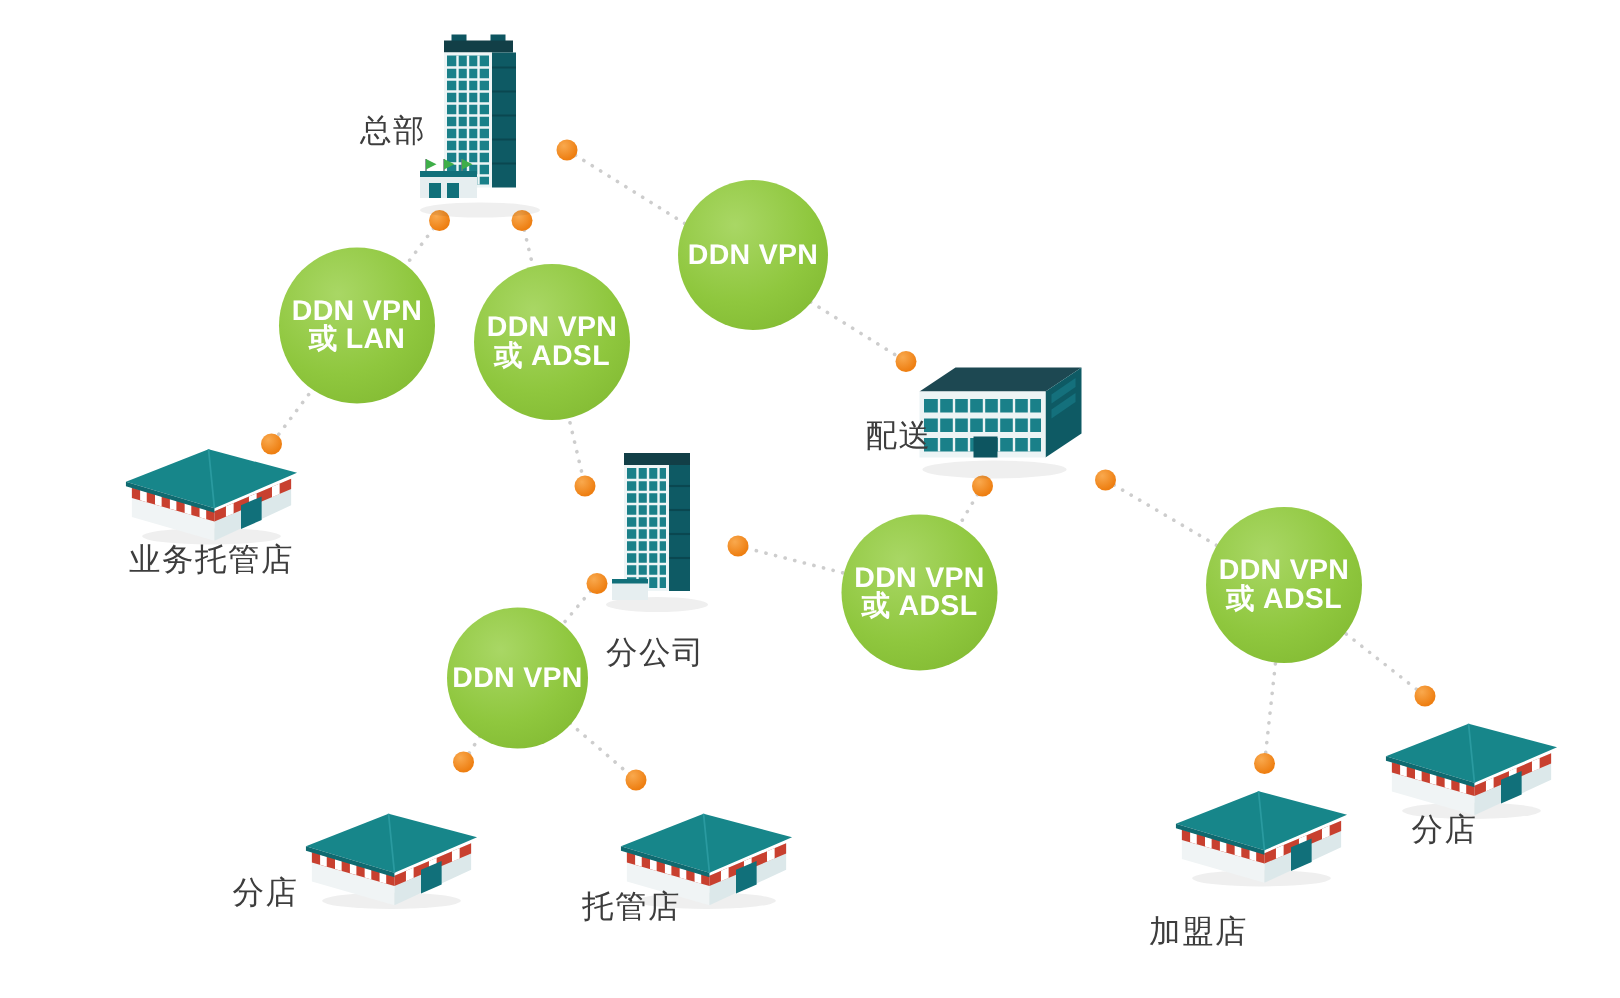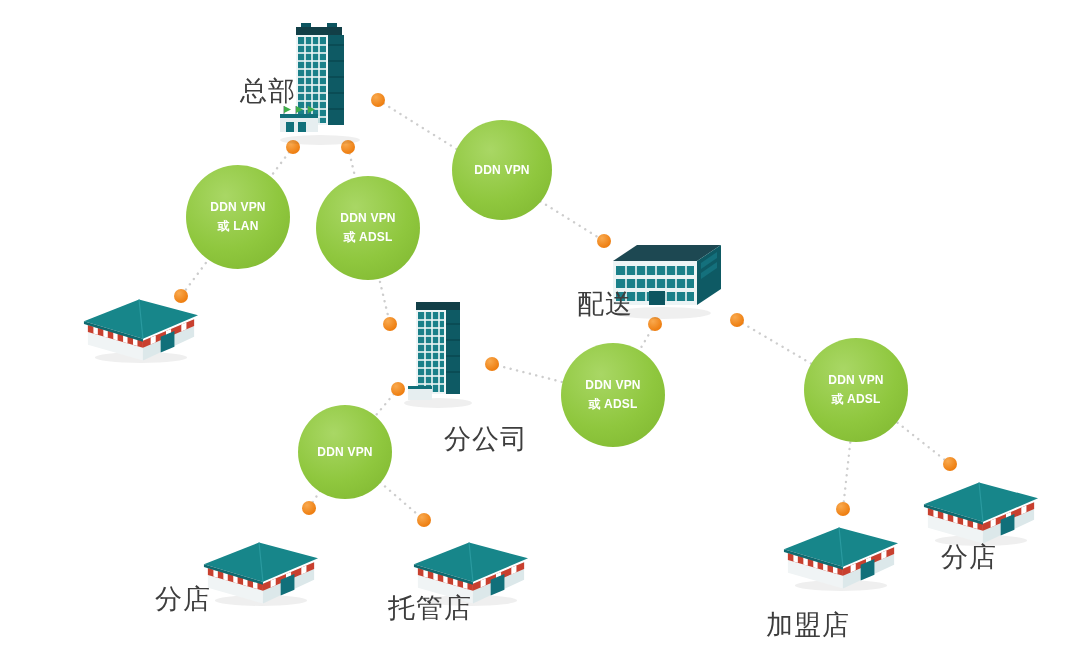--- a/index.html
+++ b/index.html
@@ -5,26 +5,26 @@
   * { margin:0; padding:0; box-sizing:border-box; }
   html,body { background:#ffffff; }
   body { font-family:"Liberation Sans", sans-serif; }
   .canvas { position:relative; width:1080px; height:665px; background:#ffffff; overflow:hidden; }
   .lines-layer { position:absolute; left:0; top:0; width:1080px; height:665px; z-index:1; }
   .dot { position:absolute; width:14px; height:14px; border-radius:50%;
          background:radial-gradient(circle at 35% 30%, #f9a94e 0%, #ee7f12 70%); z-index:2; }
   .badge { position:absolute; border-radius:50%;
            background:radial-gradient(circle at 38% 30%, #a9d765 0%, #8fc73e 55%, #7db52e 100%);
            color:#ffffff; display:flex; flex-direction:column; align-items:center; justify-content:center;
-           text-align:center; font-weight:bold; font-size:12px; line-height:19px; z-index:3;
+           text-align:center; font-weight:bold; font-size:19px; line-height:19px; z-index:3;
            letter-spacing:.2px; }
   .badge span:empty { display:none; }
   .building { position:absolute; z-index:4; }
   .building svg { display:block; }
-  .node-label { position:absolute; z-index:5; font-size:27px; color:#3d3d3d; letter-spacing:1px; white-space:nowrap; }
+  .node-label { position:absolute; z-index:5; font-size:21px; color:#3d3d3d; letter-spacing:1px; white-space:nowrap; }
 </style>
 </head>
 <body>
 
 <div class="canvas">
 
   <svg class="lines-layer" viewBox="0 0 1080 665">
     <g stroke="#cdcdcd" stroke-width="2.4" stroke-dasharray="0.1 6.5" stroke-linecap="round" fill="none">
       <line x1="293" y1="147" x2="181" y2="296"></line>
       <line x1="348" y1="147" x2="390" y2="324"></line>
@@ -304,20 +304,21 @@
         <polygon points="101,31.5 106.2,29.3 106.2,36.3 101,38.5"></polygon>
       </g>
       <polygon points="80,44 94,38 94,54 80,60" fill="#11707a"></polygon>
       <polygon points="2,28 58,6 118,22 62,46" fill="#17868a"></polygon>
       <polygon points="2,28 62,46 62,49 2,31" fill="#0f6a70"></polygon>
       <line x1="58" y1="6" x2="62" y2="46" stroke="#2a9aa0" stroke-width="1.2"></line>
     </svg>
   </div>
 
   <div class="node-label" style="left:240px;top:73px">总部</div>
-  <div class="node-label" style="left:577px;top:286px">配送</div>
-  <div class="node-label" style="left:444px;top:421px">分公司</div>
+  <div class="node-label" style="left:577px;top:276px">配送</div>
+  <div class="node-label" style="left:404px;top:421px">分公司</div>
+  <div class="node-label" style="left:86px;top:359px">业务托管店</div>
   <div class="node-label" style="left:155px;top:581px">分店</div>
   <div class="node-label" style="left:388px;top:590px">托管店</div>
   <div class="node-label" style="left:766px;top:607px">加盟店</div>
   <div class="node-label" style="left:941px;top:539px">分店</div>
 
 </div>
 
 </body></html>

